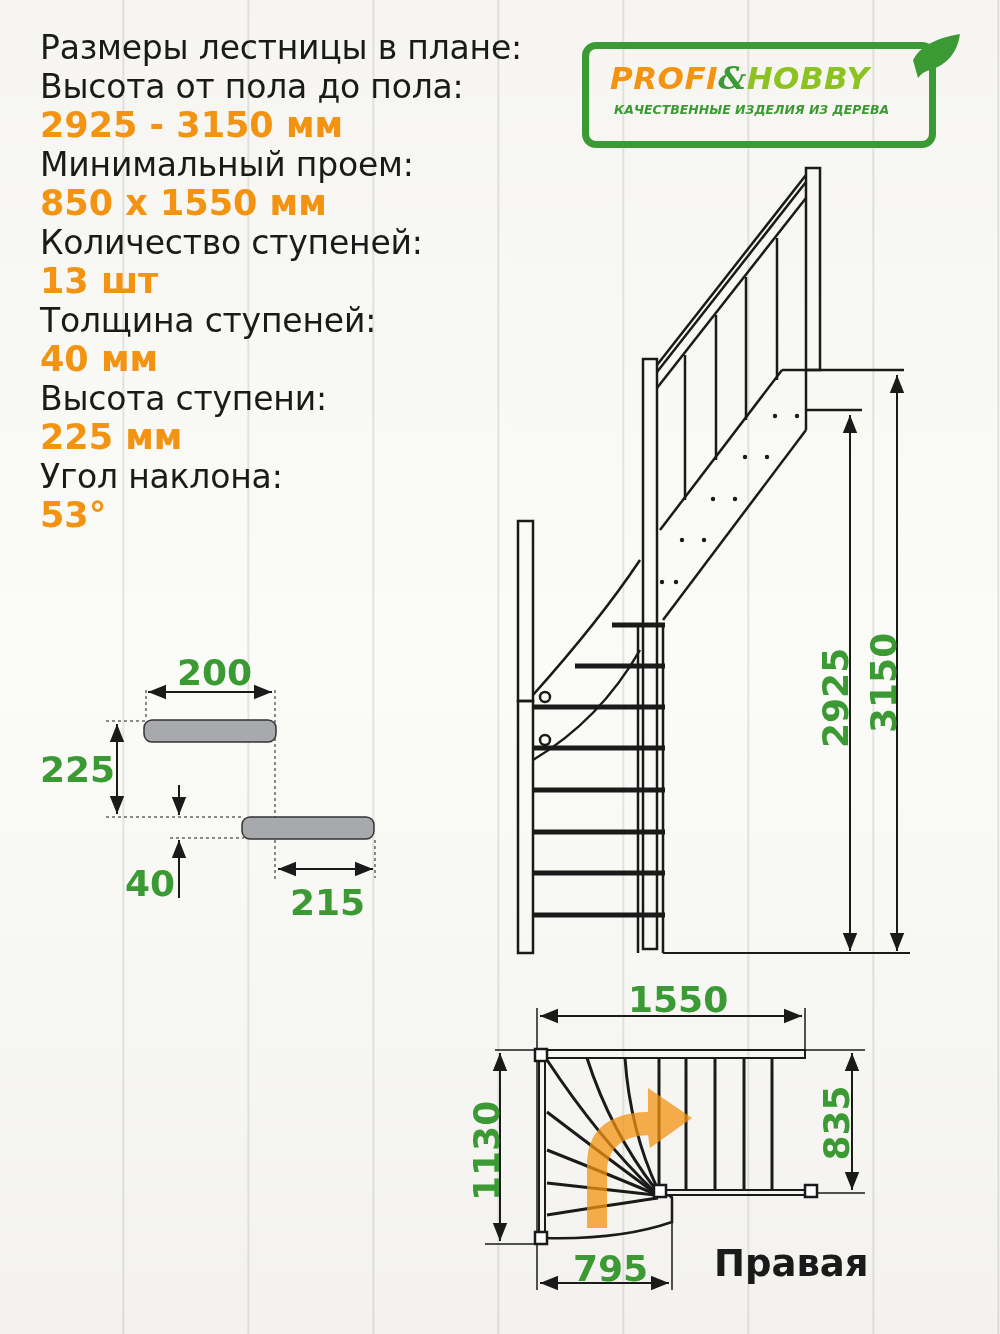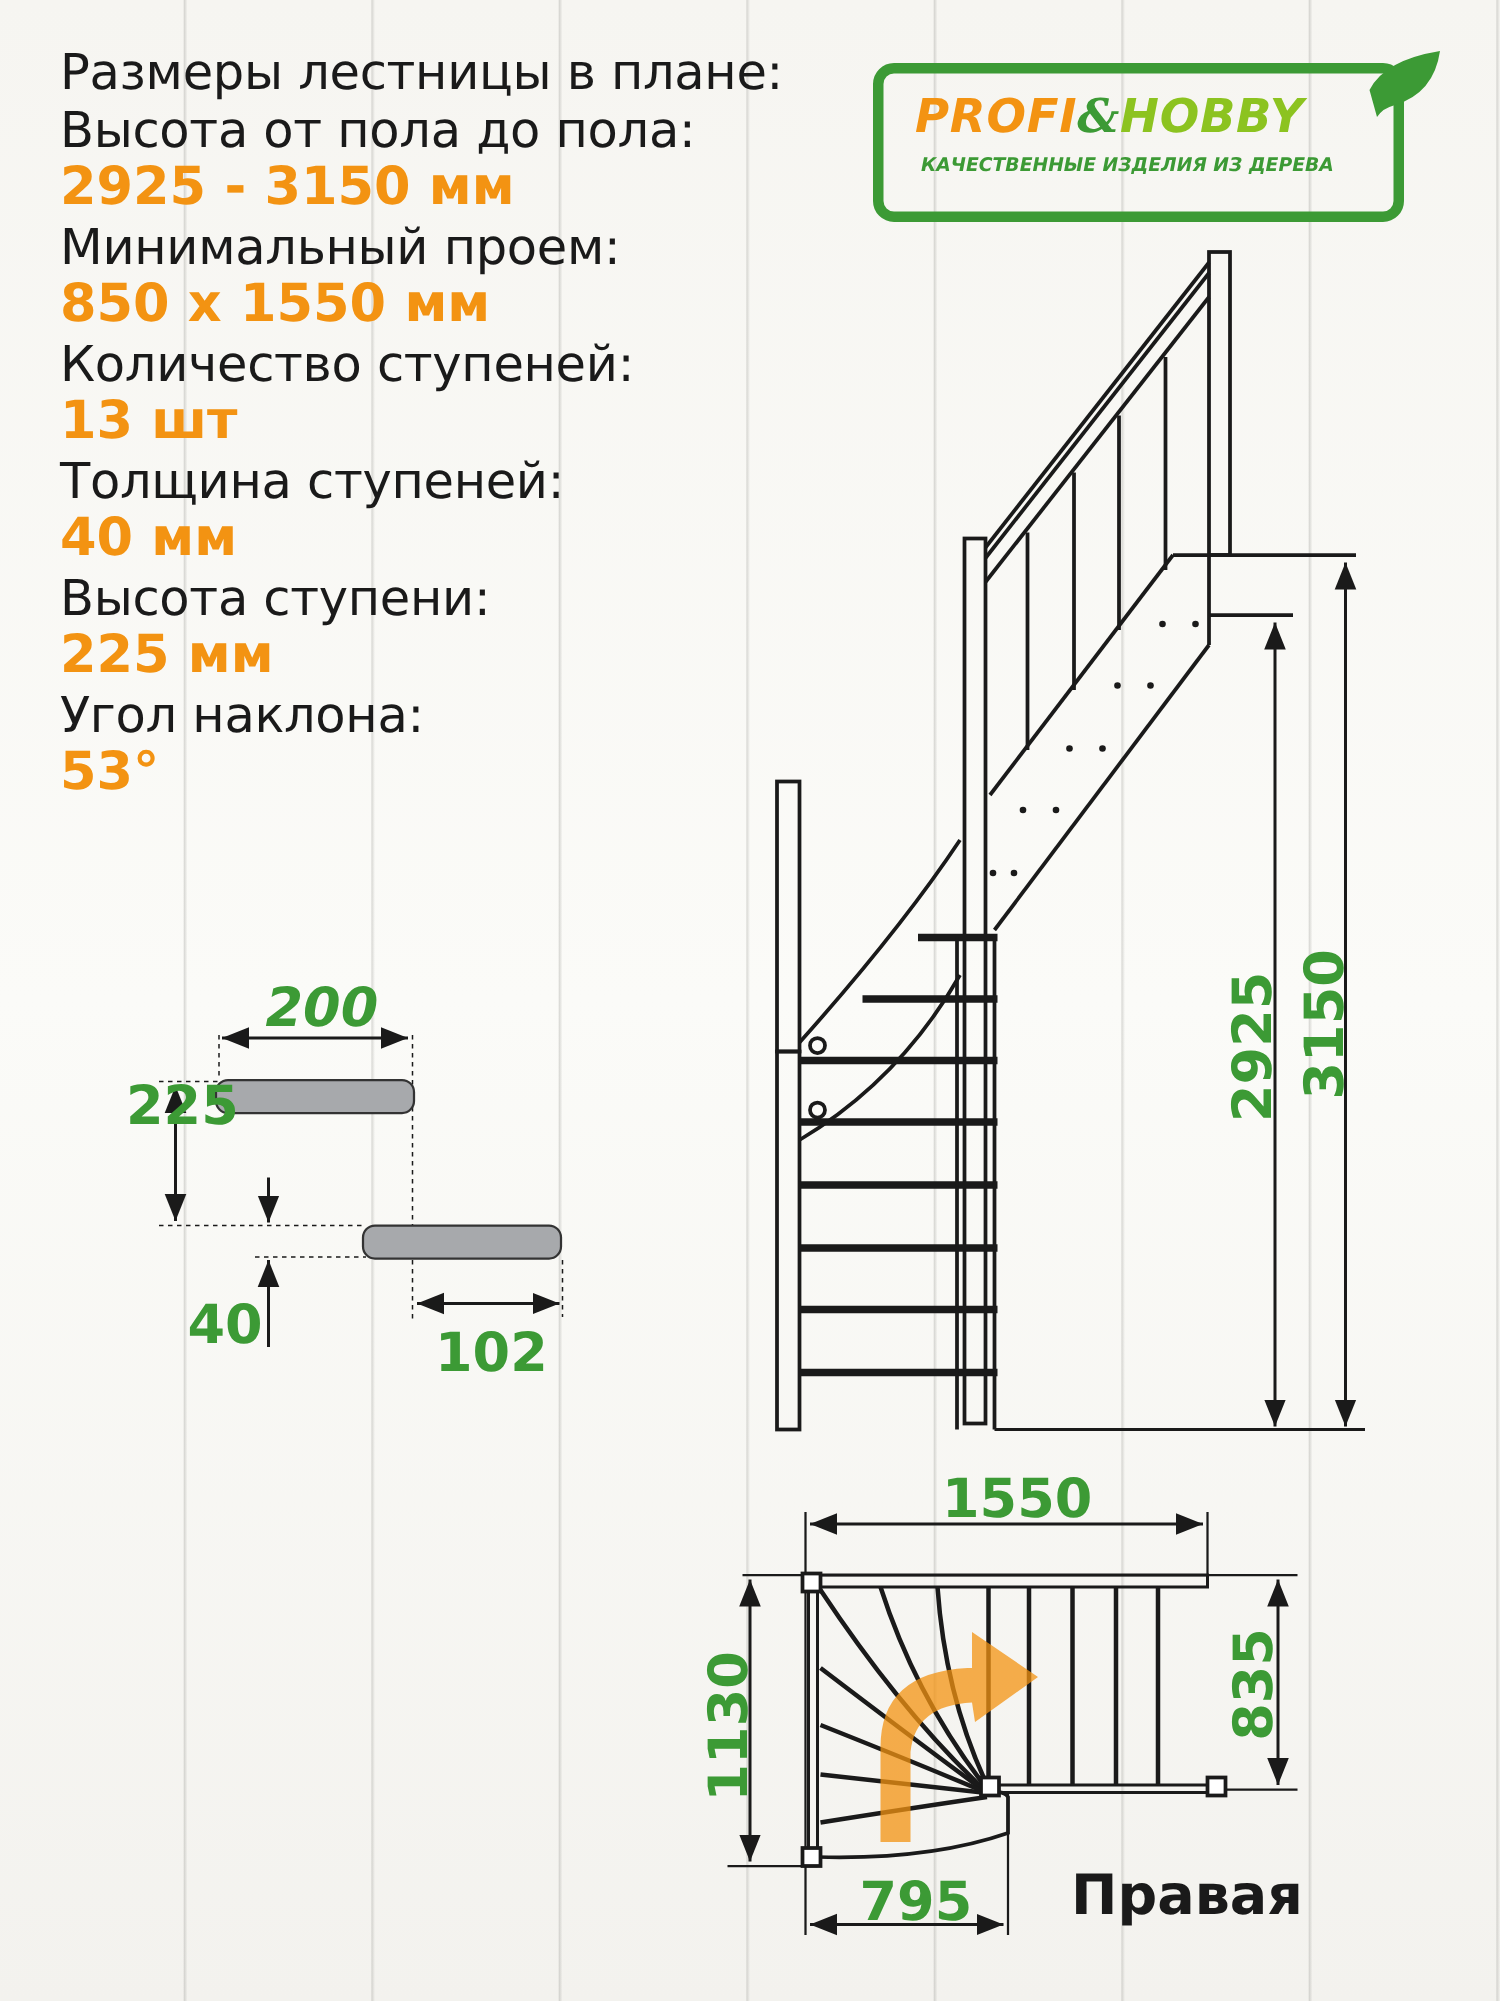--- a/index.html
+++ b/index.html
@@ -173,24 +173,24 @@
   <g stroke="#1a1a1a" stroke-width="2.5" fill="#fff">
     <rect x="535" y="1049" width="12" height="12"></rect>
     <rect x="535" y="1232" width="12" height="12"></rect>
     <rect x="654" y="1185" width="12" height="12"></rect>
     <rect x="805" y="1185" width="12" height="12"></rect>
   </g>
 
   <path d="M587 1228 L587 1165 Q587 1115 645 1112 L648 1112 L648 1088 L692 1118 L650 1148 L648 1135 Q610 1137 607 1168 L607 1228 Z" fill="#f39312" fill-opacity="0.75" stroke="none"></path>
 </svg>
 
-<div class="dim" style="left:177px; top:655px;font-style:italic;">200</div>
-<div class="dim" style="left:40px; top:720px;margin-left:44px;">225</div>
+<div class="dim" style="left:177px; top:655px;">200</div>
+<div class="dim" style="left:40px; top:752px;">225</div>
 <div class="dim" style="left:125px; top:866px;">40</div>
-<div class="dim" style="left:290px; top:885px;">102</div>
+<div class="dim" style="left:290px; top:885px;">215</div>
 
 <div class="dim dim-rot" style="left:786px; top:680px; width:100px; text-align:center;">2925</div>
 <div class="dim dim-rot" style="left:834px; top:665px; width:100px; text-align:center;">3150</div>
 
 <div class="dim" style="left:628px; top:982px;">1550</div>
 <div class="dim dim-rot" style="left:437px; top:1133px; width:100px; text-align:center;">1130</div>
 <div class="dim dim-rot" style="left:797px; top:1105px; width:80px; text-align:center;">835</div>
 <div class="dim" style="left:573px; top:1251px;">795</div>
 
 <div class="pravaya">Правая</div>

